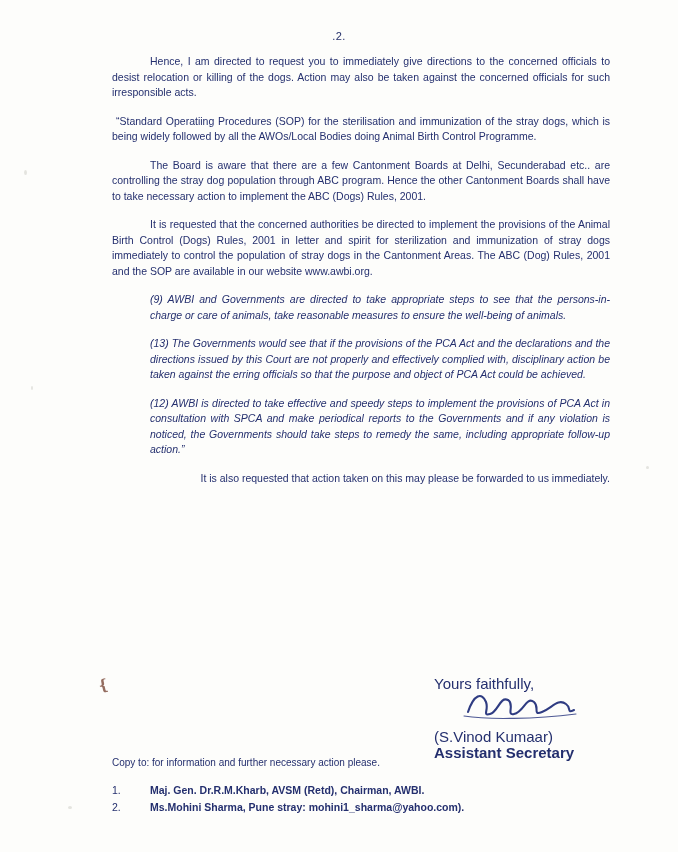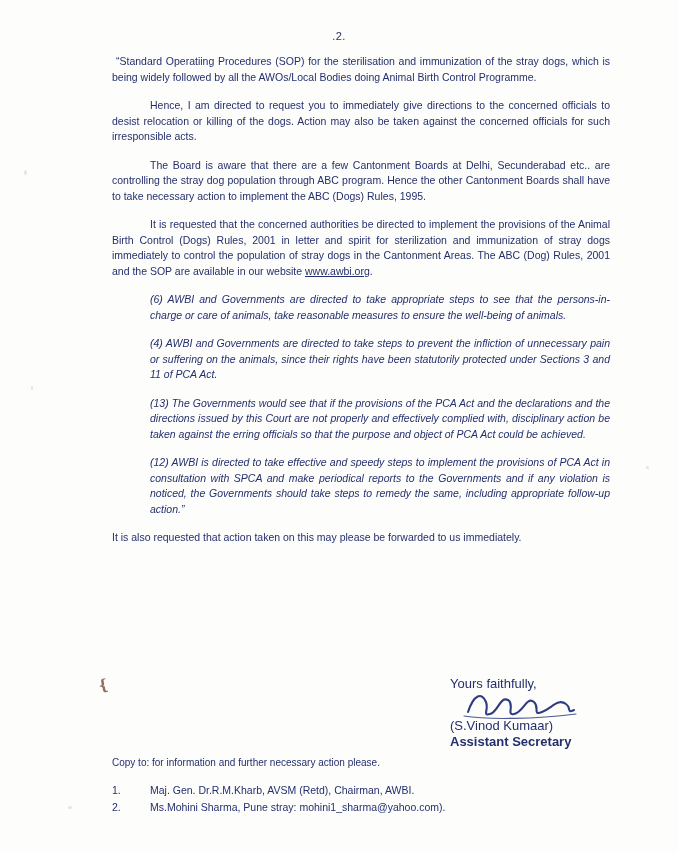--- a/index.html
+++ b/index.html
@@ -51,45 +51,44 @@
     margin: 0 0 13px 0;
     text-indent: 0;
   }
   .para.indented {
     text-indent: 38px;
   }
   .para.quote-open {
     text-indent: 4px;
   }
   .para .lnk {
-    text-decoration: underline;
   }
   .quoted-block {
     margin: 0;
     padding: 0 0 0 38px;
   }
   .quoted-block .qpara {
     margin: 0 0 13px 0;
     font-style: italic;
     text-align: justify;
     line-height: 15.5px;
     font-size: 10.5px;
     color: #242f6e;
   }
   .closing {
     margin: 2px 0 0 0;
-    text-align: left;
+    text-align: right;
   }
   .signoff {
     position: absolute;
-    right: 52px;
+    right: 68px;
     top: 676px;
     width: 210px;
     color: #242f6e;
-    font-size: 13px;
+    font-size: 15px;
     line-height: 16px;
     text-align: left;
   }
   .signoff .line {
     display: block;
   }
   .signoff .yours {
     padding-left: 34px;
   }
   .signoff .name {
@@ -127,20 +126,21 @@
   }
   .copy-row {
     display: flex;
   }
   .copy-row .num {
     width: 38px;
     flex: 0 0 38px;
   }
   .copy-row .txt {
     flex: 1 1 auto;
+    font-weight: bold;
   }
   .margin-mark {
     position: absolute;
     left: 97px;
     top: 676px;
     color: #7b4a3a;
     font-size: 15px;
     transform: rotate(-12deg);
     opacity: 0.8;
   }
@@ -152,44 +152,43 @@
 
   <div class="speck" style="left:24px; top:170px; width:3px; height:5px;"></div>
   <div class="speck" style="left:31px; top:386px; width:2px; height:4px;"></div>
   <div class="speck" style="left:68px; top:806px; width:4px; height:3px;"></div>
   <div class="speck" style="left:646px; top:466px; width:3px; height:3px;"></div>
 
   <div class="page-number">.2.</div>
 
   <div class="body-text">
 
+    <p class="para indented">Hence, I am directed to request you to immediately give directions to the concerned officials to desist relocation or killing of the dogs. Action may also be taken against the concerned officials for such irresponsible acts.</p>
+
     <p class="para quote-open">“Standard Operatiing Procedures (SOP) for the sterilisation and immunization of the stray dogs, which is being widely followed by all the AWOs/Local Bodies doing Animal Birth Control Programme.</p>
 
-    <p class="para indented">Hence, I am directed to request you to immediately give directions to the concerned officials to desist relocation or killing of the dogs. Action may also be taken against the concerned officials for such irresponsible acts.</p>
-
-    <p class="para indented">The Board is aware that there are a few Cantonment Boards at Delhi, Secunderabad etc.. are controlling the stray dog population through ABC program. Hence the other Cantonment Boards shall have to take necessary action to implement the ABC (Dogs) Rules, 1995.</p>
+    <p class="para indented">The Board is aware that there are a few Cantonment Boards at Delhi, Secunderabad etc.. are controlling the stray dog population through ABC program. Hence the other Cantonment Boards shall have to take necessary action to implement the ABC (Dogs) Rules, 2001.</p>
 
     <p class="para indented"><span>It is requested that the concerned authorities be directed to implement the provisions of the Animal Birth Control (Dogs) Rules, 2001 in letter and spirit for sterilization and immunization of stray dogs immediately to control the population of stray dogs in the Cantonment Areas. The ABC (Dog) Rules, 2001 and the SOP are available in our website </span><span class="lnk">www.awbi.org</span><span>.</span></p>
 
 
     <div class="quoted-block">
-      <p class="qpara">(6) AWBI and Governments are directed to take appropriate steps to see that the persons-in-charge or care of animals, take reasonable measures to ensure the well-being of animals.</p>
-      <p class="qpara">(4) AWBI and Governments are directed to take steps to prevent the infliction of unnecessary pain or suffering on the animals, since their rights have been statutorily protected under Sections 3 and 11 of PCA Act.</p>
+      <p class="qpara">(9) AWBI and Governments are directed to take appropriate steps to see that the persons-in-charge or care of animals, take reasonable measures to ensure the well-being of animals.</p>
       <p class="qpara">(13) The Governments would see that if the provisions of the PCA Act and the declarations and the directions issued by this Court are not properly and effectively complied with, disciplinary action be taken against the erring officials so that the purpose and object of PCA Act could be achieved.</p>
       <p class="qpara">(12) AWBI is directed to take effective and speedy steps to implement the provisions of PCA Act in consultation with SPCA and make periodical reports to the Governments and if any violation is noticed, the Governments should take steps to remedy the same, including appropriate follow-up action.”</p>
     </div>
 
     <p class="para closing">It is also requested that action taken on this may please be forwarded to us immediately.</p>
   </div>
 
   <div class="margin-mark">❴</div>
 
   <div class="signoff">
     <span class="line yours">Yours faithfully,</span>
-    <span class="line name" style="margin-top:26px;">(S.Vinod Kumaar)</span>
+    <span class="line name" style="margin-top:37px;">(S.Vinod Kumaar)</span>
     <span class="line title">Assistant Secretary</span>
   </div>
 
   <svg class="signature" viewBox="0 0 120 34" xmlns="http://www.w3.org/2000/svg">
     <path d="M6 24 C12 6, 20 4, 24 14 C27 22, 20 28, 28 26 C36 24, 38 8, 46 12 C53 16, 44 28, 52 26 C62 24, 64 8, 72 14 C78 19, 70 28, 80 24 C90 20, 96 10, 104 16 C110 20, 104 26, 112 22" fill="none" stroke="#2f3c82" stroke-width="2.1" stroke-linecap="round"></path>
     <path d="M2 28 C26 32, 74 31, 114 26" fill="none" stroke="#2f3c82" stroke-width="1.2" stroke-linecap="round" opacity="0.85"></path>
   </svg>
 
   <div class="copy-to">Copy to: for information and further necessary action please.</div>
 

